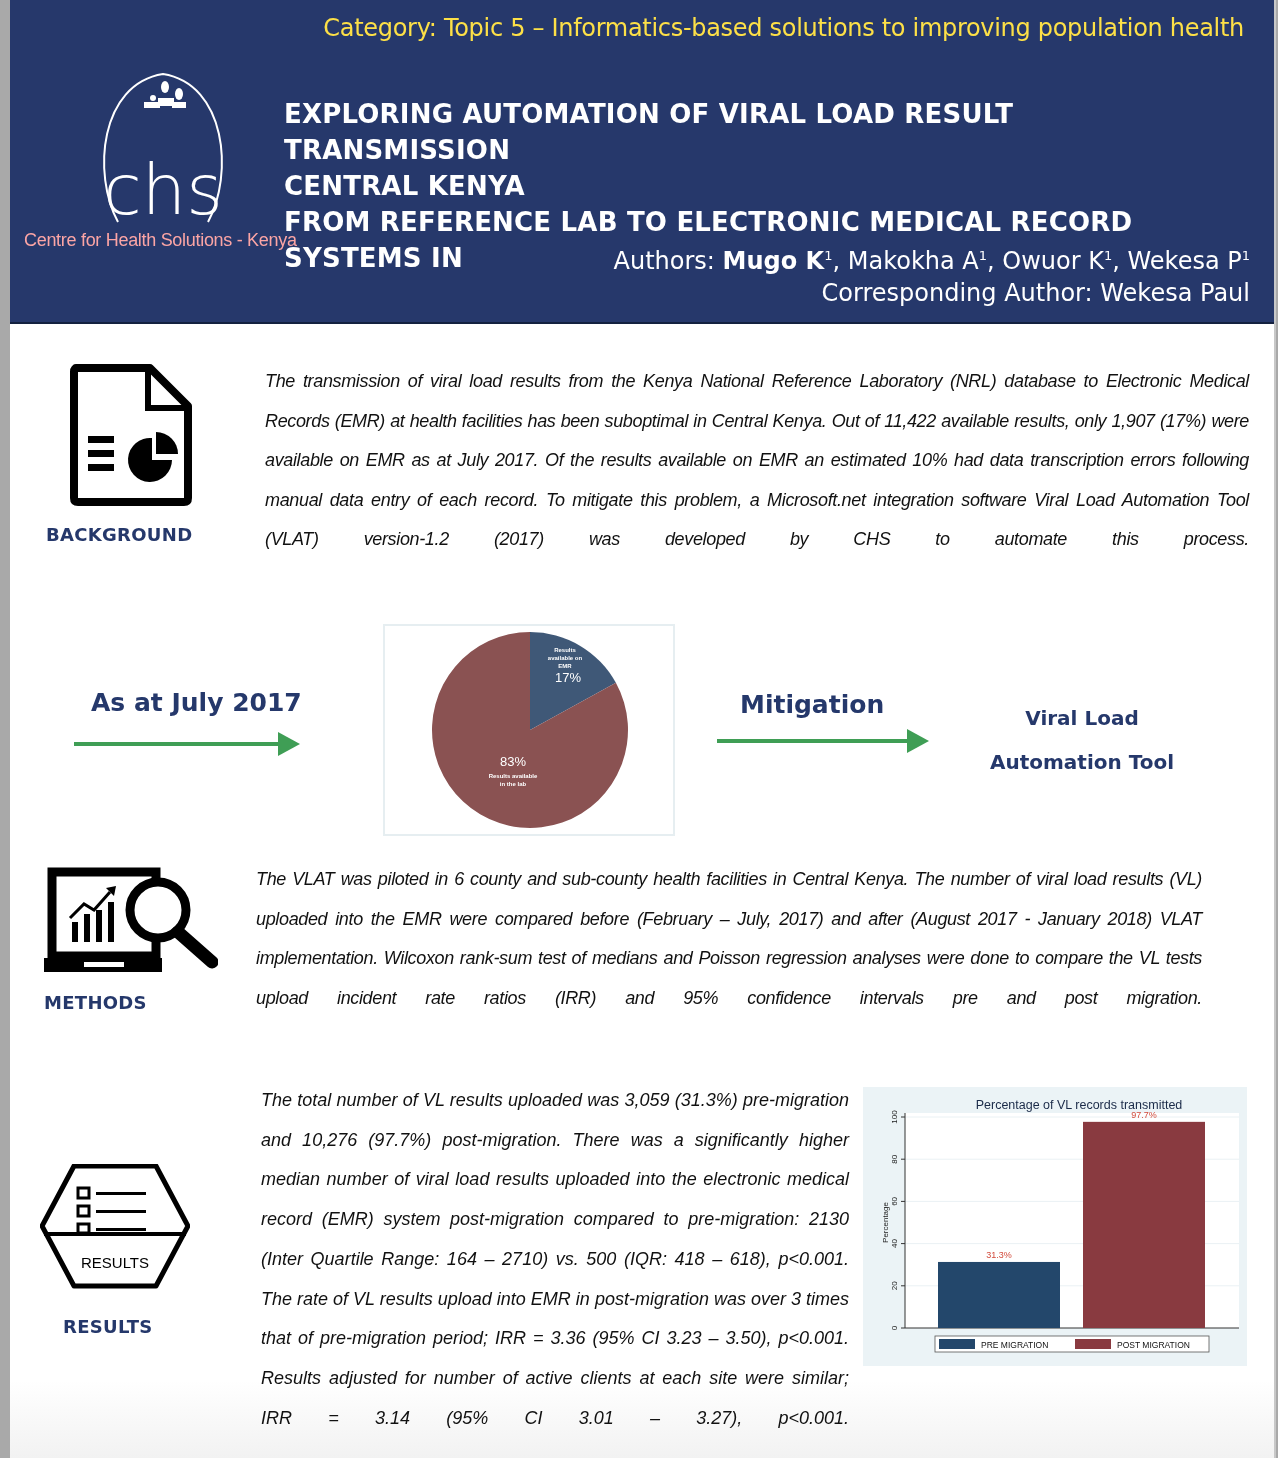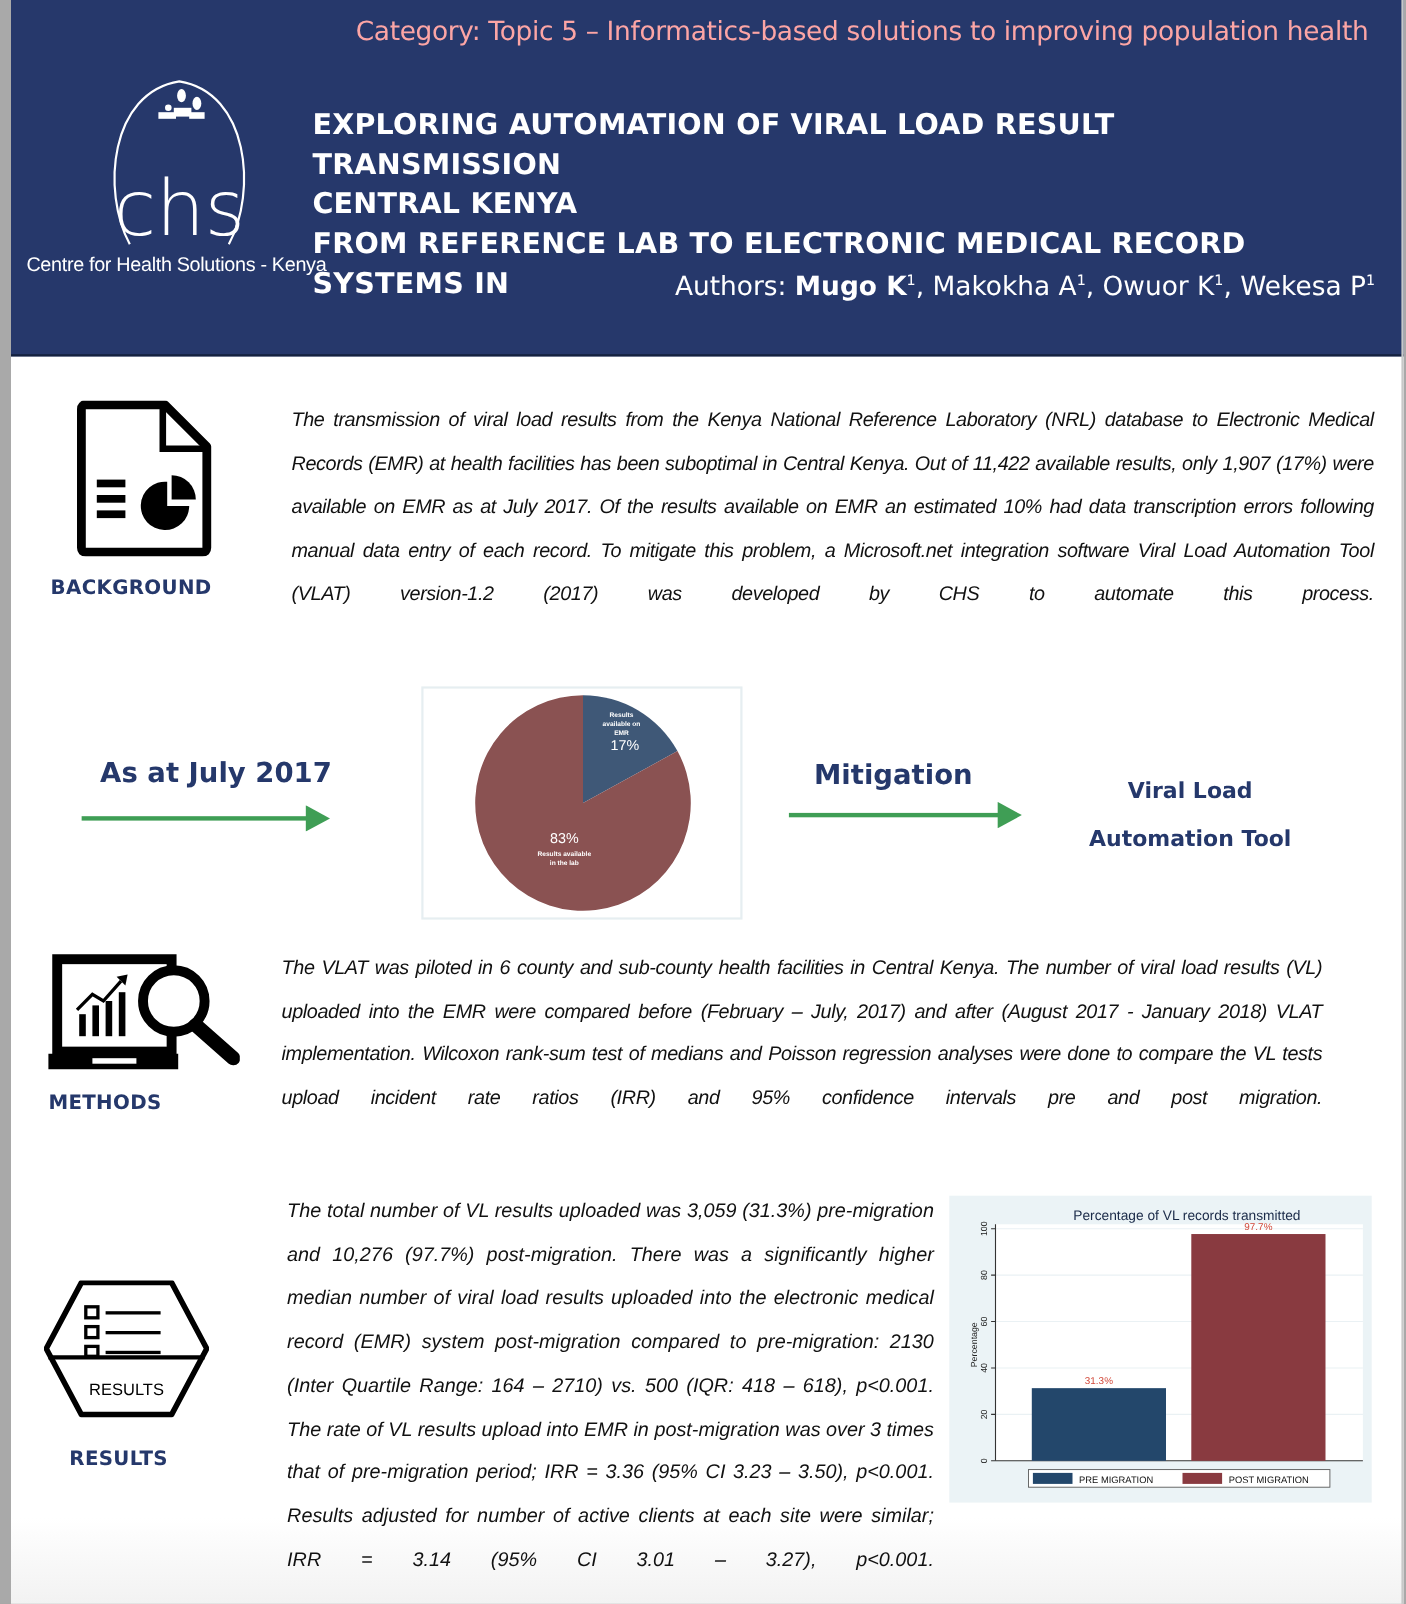--- a/index.html
+++ b/index.html
@@ -12,36 +12,36 @@
     position: absolute; left: 10px; top: 0; width: 1266px; height: 1458px;
     background: linear-gradient(#ffffff 0, #ffffff 1380px, #f2f2f2 1458px);
   }
   .rightedge { position:absolute; right:0; top:0; width:2px; height:1458px; background:#c8c8c8; }
   .header {
     position: absolute; left: 0; top: 0; width: 1266px; height: 322px;
     background: #26386b; border-bottom: 2px solid #14213f;
     color: #ffffff;
   }
   .category {
-    position: absolute; right: 32px; top: 14px; font-size: 24px; color: #fca5a5;
+    position: absolute; right: 32px; top: 14px; font-size: 24px; color: #fde047;
     font-family: "DejaVu Sans", sans-serif; letter-spacing: -0.3px;
   }
   .title {
     position: absolute; right: 32px; top: 96px; width: 960px; text-align: left;
     font-size: 26px; font-weight: bold; line-height: 36px; letter-spacing: 0.2px;
     font-family: "DejaVu Sans", sans-serif;
   }
   .authors {
     position: absolute; right: 26px; top: 240px; font-size: 24px; line-height: 32px;
     font-family: "DejaVu Sans", sans-serif; text-align: right;
   }
   .authors b { font-weight: bold; }
   .authors sup { font-size: 13px; vertical-align: 9px; }
   .logo { position: absolute; left: 88px; top: 64px; width: 130px; height: 164px; }
-  .org { position: absolute; left: 14px; top: 230px; font-size: 18px; color: #ffffff; letter-spacing: -0.3px; text-align: right; }
+  .org { position: absolute; left: 14px; top: 230px; font-size: 18px; color: #fca5a5; letter-spacing: -0.3px; text-align: right; }
 
   .sec-label {
     position: absolute; color: #25386b; font-weight: bold; font-size: 18px;
     font-family: "DejaVu Sans", sans-serif; letter-spacing: 0.3px;
   }
   .body-text {
     position: absolute; font-size: 18px; line-height: 39.6px; color: #111;
     text-align: justify; text-align-last: justify; letter-spacing: -0.35px;
     font-family: "Liberation Sans Narrow","Liberation Sans", sans-serif;
     font-style: italic;
@@ -73,20 +73,21 @@
     <div class="category">Category: Topic 5 – Informatics-based solutions to improving population health</div>
     <div class="title">
       <div>EXPLORING AUTOMATION OF VIRAL LOAD RESULT TRANSMISSION</div>
       <div>CENTRAL KENYA</div>
       <div>FROM REFERENCE LAB TO ELECTRONIC MEDICAL RECORD SYSTEMS IN</div>
     </div>
     <div class="authors">
       <div>
         <span>Authors: </span><b>Mugo K</b><sup>1</sup>, <span>Makokha A</span><sup>1</sup>, <span>Owuor K</span><sup>1</sup>, <span>Wekesa P</span><sup>1</sup>
       </div>
+      <div>Corresponding Author: Wekesa Paul</div>
     </div>
   </div>
 
   <svg style="position:absolute;left:58px;top:364px;width:126px;height:142px" viewBox="0 0 126 142">
     <path d="M8 4 H82 L120 42 V134 Q120 138 116 138 H10 Q6 138 6 134 V8 Q6 4 10 4 Z" fill="none" stroke="#000" stroke-width="8" stroke-linejoin="round"></path>
     <path d="M80 6 V44 H118" fill="none" stroke="#000" stroke-width="6"></path>
     <rect x="20" y="72" width="26" height="7" fill="#000"></rect>
     <rect x="20" y="86" width="26" height="7" fill="#000"></rect>
     <rect x="20" y="100" width="26" height="7" fill="#000"></rect>
     <path d="M84 74 A22 22 0 1 0 104 96 H84 Z" fill="#000"></path>

